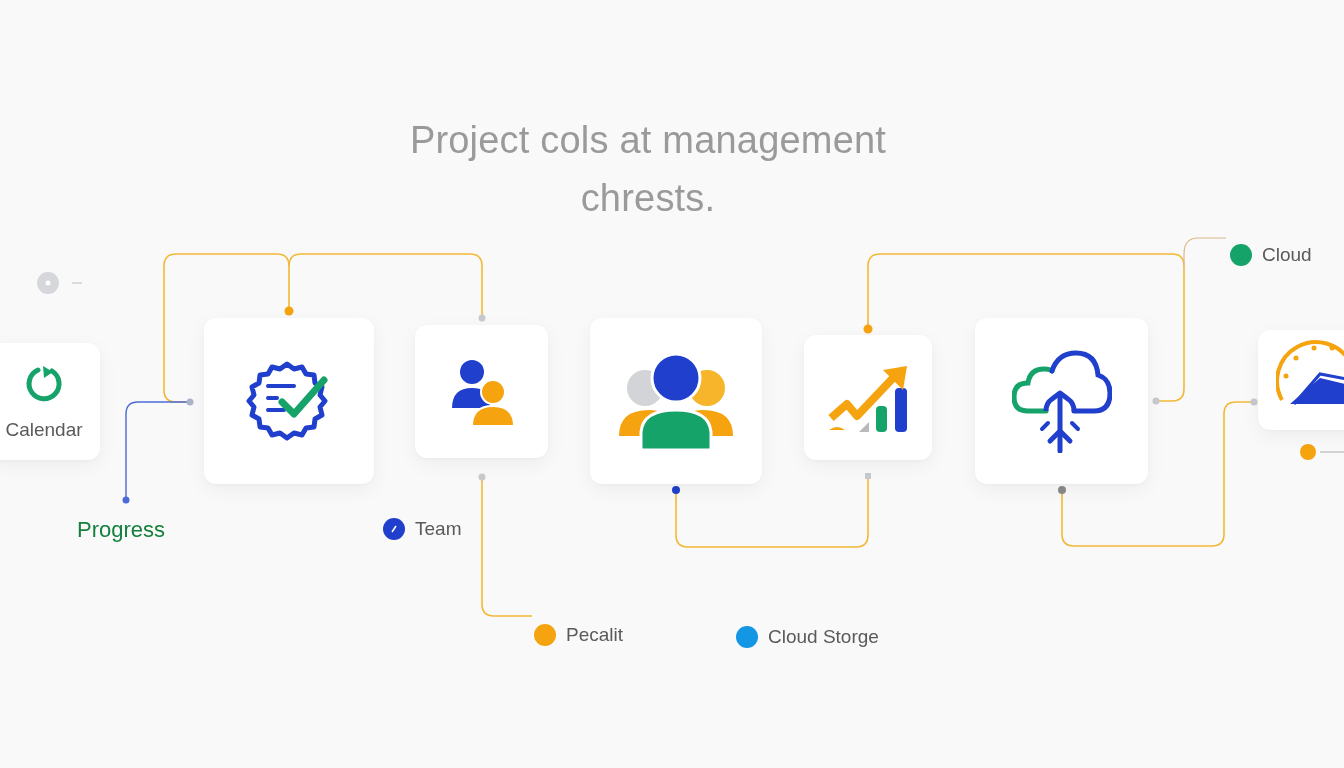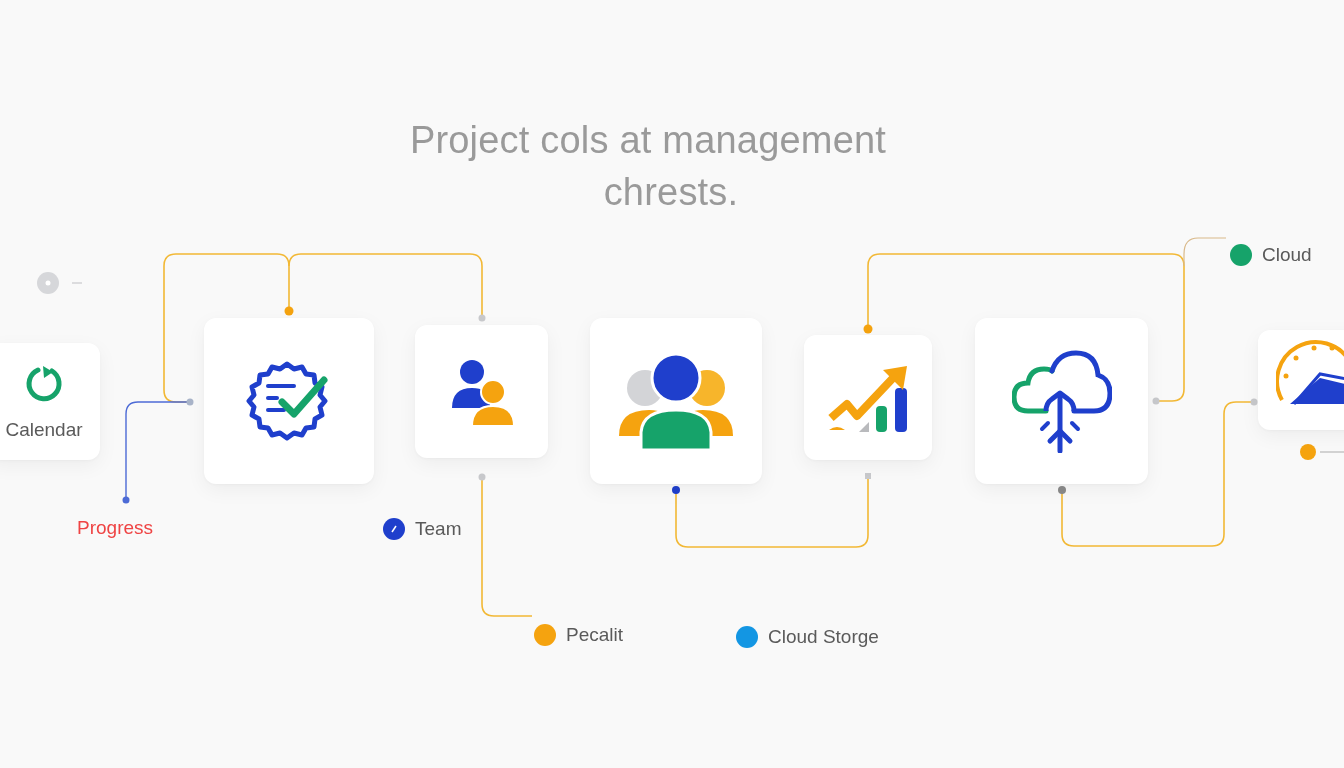--- a/index.html
+++ b/index.html
@@ -6,33 +6,33 @@
   body {
     width:1344px; height:768px; overflow:hidden; position:relative;
     background:#f9f9f9;
     font-family:"Liberation Sans", "DejaVu Sans", sans-serif;
   }
   .title {
     position:absolute; left:0; width:1296px; text-align:center;
     color:#9a9a9a; font-size:38px; letter-spacing:0.2px; line-height:52px;
   }
   .title.l1 { top:114px; }
-  .title.l2 { top:166px;margin-left:23px; }
+  .title.l2 { top:172px; }
   svg.wires { position:absolute; left:0; top:0; }
   .card {
     position:absolute; background:#ffffff; border-radius:12px;
     box-shadow:0 6px 20px rgba(0,0,0,0.05), 0 1px 3px rgba(0,0,0,0.03);
     display:flex; align-items:center; justify-content:center; flex-direction:column;
   }
   .card svg { display:block; }
   .card .lbl { color:#5a5a5a; font-size:19px; margin-top:17px; }
   .legend { position:absolute; display:flex; align-items:center; gap:10px;margin-top:18px; }
   .legend .dot { width:22px; height:22px; border-radius:50%; display:inline-block; position:relative; }
   .legend .txt { color:#5a5a5a; font-size:19px; white-space:nowrap; }
-  .plain { position:absolute; color:#ef4444; font-size:19px;text-align:right; }
+  .plain { position:absolute; color:#15803d; font-size:22px;text-align:right; }
 </style>
 </head>
 <body>
 
 <div class="title l1">Project cols at management</div>
 <div class="title l2">chrests.</div>
 
 <svg class="wires" width="1344" height="768">
   <g fill="none" stroke="#f2b835" stroke-width="1.6">
 

